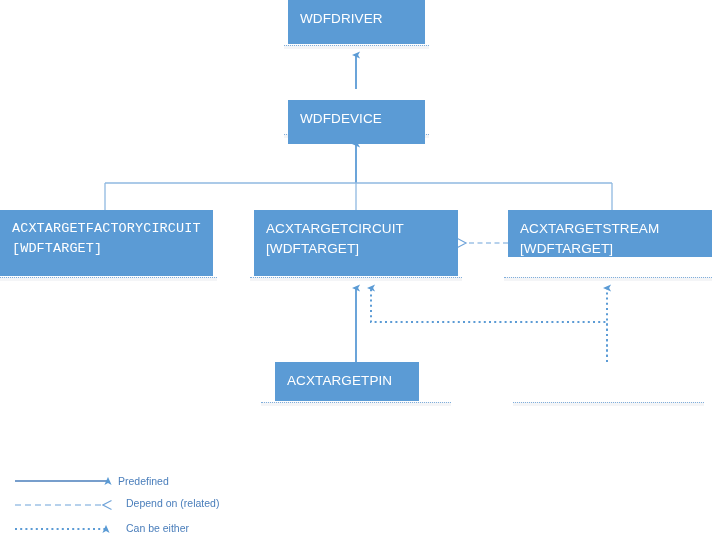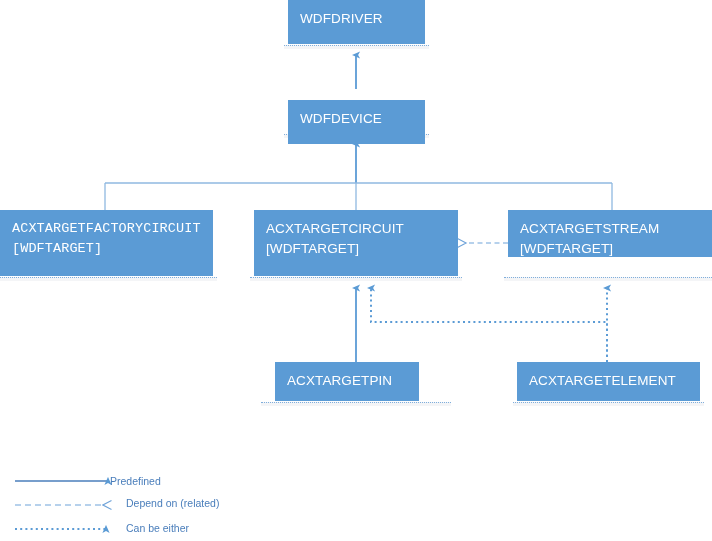--- a/index.html
+++ b/index.html
@@ -110,19 +110,18 @@
 [WDFTARGET]</div>
 
   <div class="node" style="left:254px; top:210px; width:204px; height:66px;">ACXTARGETCIRCUIT
 [WDFTARGET]</div>
 
   <div class="node" style="left:508px; top:210px; width:204px; height:47px;">ACXTARGETSTREAM
 [WDFTARGET]</div>
 
   <div class="node" style="left:275px; top:362px; width:144px; height:39px;">ACXTARGETPIN</div>
 
-  <div class="node" style="left:517px; top:362px; width:183px; height:39px;">ACXTARGETELEMENT</div>
 
-  <div class="legend-label" style="left:110px; top:475px;">Predefined</div>
+  <div class="legend-label" style="left:118px; top:475px;">Predefined</div>
   <div class="legend-label" style="left:126px; top:497px;text-align:right;">Depend on (related)</div>
   <div class="legend-label" style="left:126px; top:522px;">Can be either</div>
 
 </div>
 
 </body></html>

